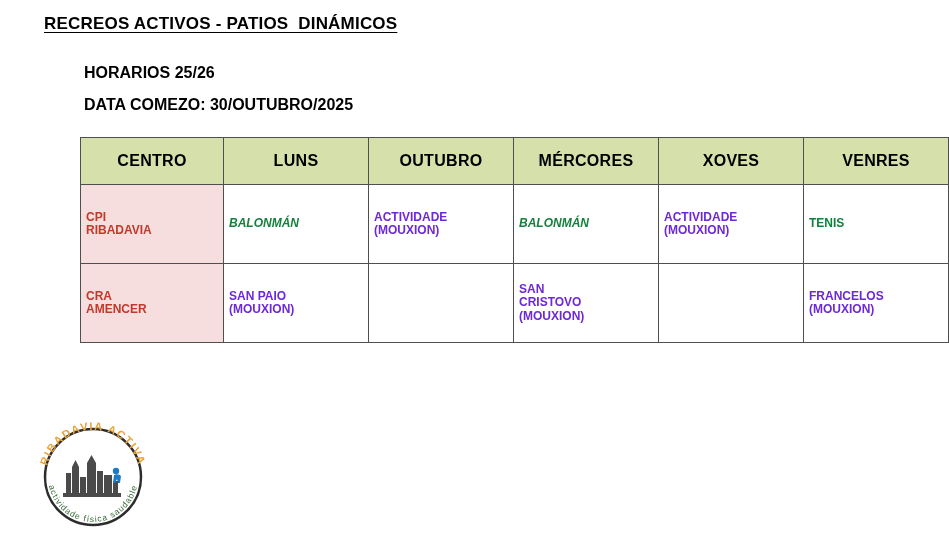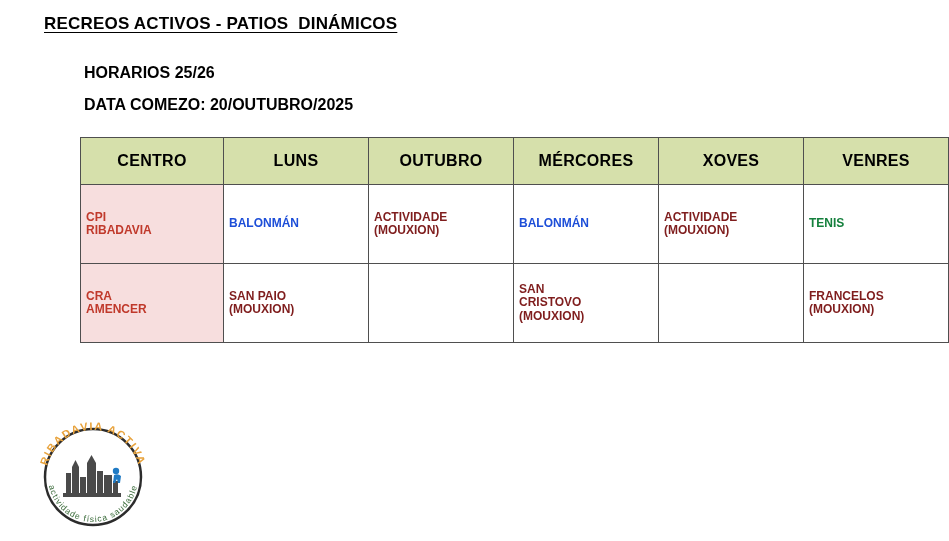--- a/index.html
+++ b/index.html
@@ -92,22 +92,22 @@
   }
 
   .centro-cell {
     background: #f7dede;
     color: #c0392b;
     font-size: 18px;
     font-weight: bold;
     line-height: 1.2;
   }
 
-  .act-blue { color: #7f1d1d; }
-  .act-maroon { color: #1d4ed8; }
+  .act-blue { color: #6d28d9; }
+  .act-maroon { color: #15803d; font-style: italic; }
   .act-orange { color: #15803d; }
   .act-empty { color: transparent; }
 
   .logo {
     position: absolute;
     left: 30px;
     top: 415px;
     width: 126px;
     height: 112px;
   }
@@ -116,21 +116,21 @@
 </style>
 </head>
 <body>
 
 <div class="page">
 
   <div class="doc-title">RECREOS ACTIVOS - PATIOS  DINÁMICOS</div>
 
   <div class="subtitle-1">HORARIOS 25/26</div>
 
-  <div class="subtitle-2">DATA COMEZO: 20/OUTUBRO/2025</div>
+  <div class="subtitle-2">DATA COMEZO: 30/OUTUBRO/2025</div>
 
   <table class="schedule-table">
     <thead>
       <tr>
         <th class="col-centro">CENTRO</th>
         <th class="col-day">LUNS</th>
         <th class="col-day">OUTUBRO</th>
         <th class="col-day">MÉRCORES</th>
         <th class="col-day">XOVES</th>
         <th class="col-day">VENRES</th>

